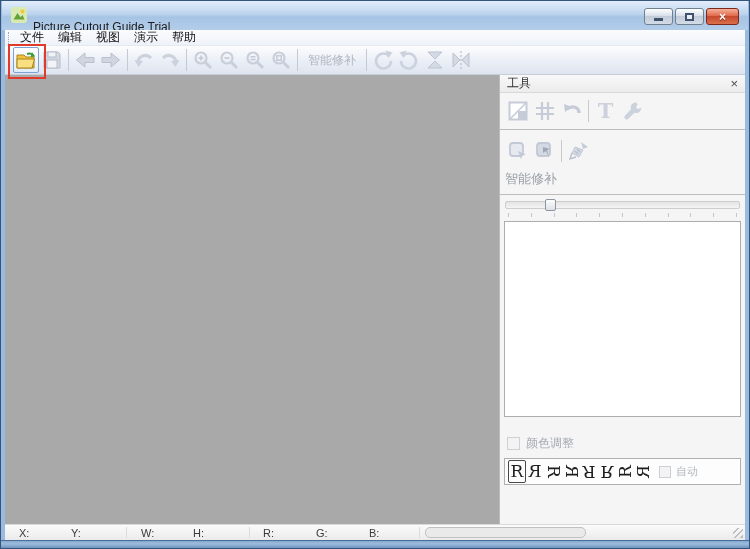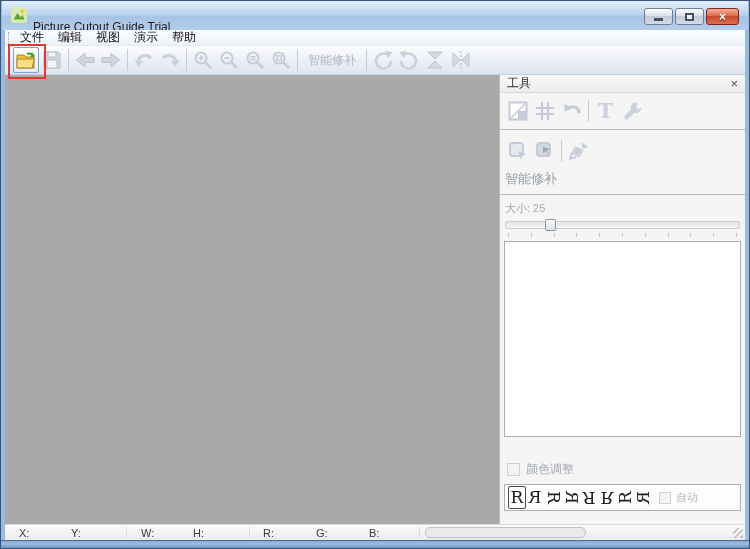--- a/index.html
+++ b/index.html
@@ -61,21 +61,21 @@
   .slider-track { position: absolute; left: 0; right: 0; top: 2px; height: 8px;
     background: linear-gradient(#e4e4e4, #f3f3f3); border: 1px solid #cdcdcd; border-radius: 2px; }
   .slider-thumb { position: absolute; left: 17%; top: 0; width: 11px; height: 12px;
     background: linear-gradient(#fdfdfd, #dde1e7); border: 1px solid #8e96a2; border-radius: 2px; }
   .ticks { display: flex; justify-content: space-between; margin: 2px 8px 0; }
   .tick { width: 1px; height: 4px; background: #c6c6c6; }
   .listbox { margin: 4px 4px 0; height: 196px; background: #ffffff; border: 1px solid #adadad; }
   .cancel-btn { display: block; margin: 7px 4px 0; height: 19px; width: calc(100% - 8px);
     background: linear-gradient(#f8f8f8, #e1e1e1); border: 1px solid #b3b3b3; border-radius: 3px;
     font-size: 12px; color: #4c4c4c; font-family: "Liberation Sans", sans-serif; }
-  .checkbox-row { display: flex; align-items: center; margin: 24px 7px 0; }
+  .checkbox-row { display: flex; align-items: center; margin: 18px 7px 0; }
   .cb { width: 13px; height: 13px; border: 1px solid #b8bcc2; background: #fcfcfc; flex: 0 0 13px; }
   .cb.disabled { border-color: #cdd0d5; background: #f3f3f3; }
   .cb-label { margin-left: 6px; color: #a7acb3; font-size: 12px; }
   .r-row { margin: 6px 4px 0; border: 1px solid #b0b0b0; background: #fdfdfd; height: 27px;
     display: flex; align-items: center; padding: 0 3px; }
   .r { width: 18px; text-align: center; font-family: "DejaVu Serif", serif; font-size: 17px;
     color: #1e1e1e; line-height: 21px; }
   .r.selected { border: 1px solid #4a4a4a; border-radius: 2px; height: 23px; line-height: 21px; }
   .rt2 { transform: scaleX(-1); } .rt3 { transform: rotate(90deg); }
   .rt4 { transform: rotate(90deg) scaleX(-1); } .rt5 { transform: rotate(180deg); }
@@ -310,21 +310,20 @@
               <path d="M14 3l7 5-5 2z" fill="#c6ccd7"></path>
               <path d="M8 8l8 3-4 7-7-4z" fill="#d4d9e3" stroke="#c3c9d5"></path>
               <path d="M5 14l-2 6 6-2M8 12l3 3M10 10l3 3" stroke="#b7bfcd" stroke-width="1.4" fill="none"></path>
             </svg>
           </div>
         </div>
 
         <div class="section-title">智能修补</div>
         <div class="hr"></div>
 
-        <div class="size-label">大小: 25</div>
         <div class="slider">
           <div class="slider-track"></div>
           <div class="slider-thumb"></div>
         </div>
         <div class="ticks">
           <div class="tick"></div>
             <div class="tick"></div>
             <div class="tick"></div>
             <div class="tick"></div>
           <div class="tick"></div>

